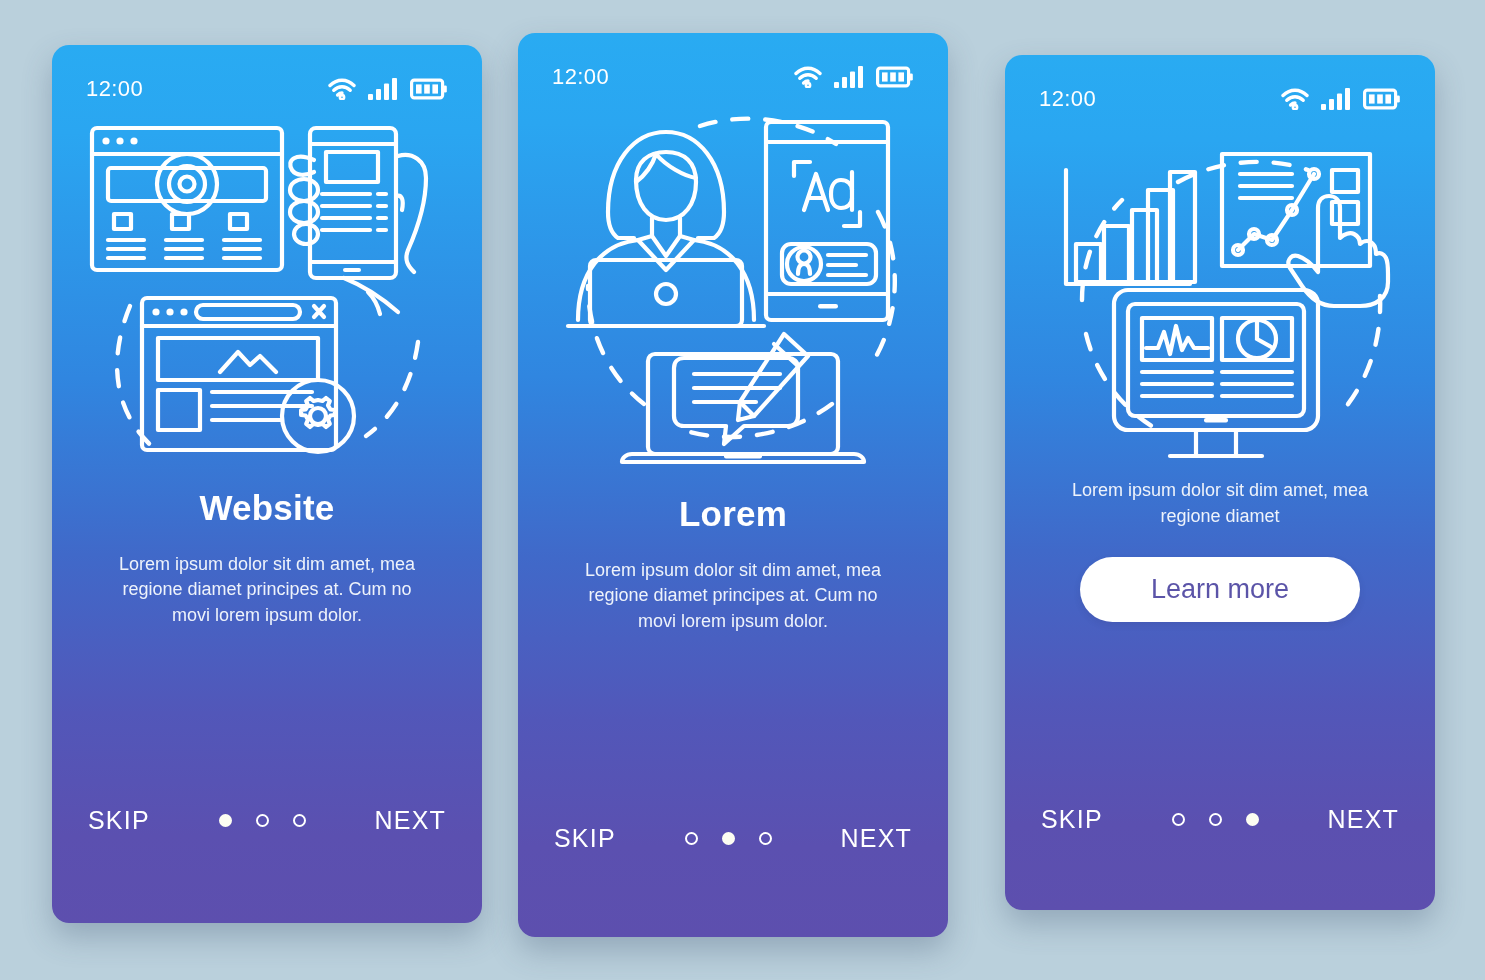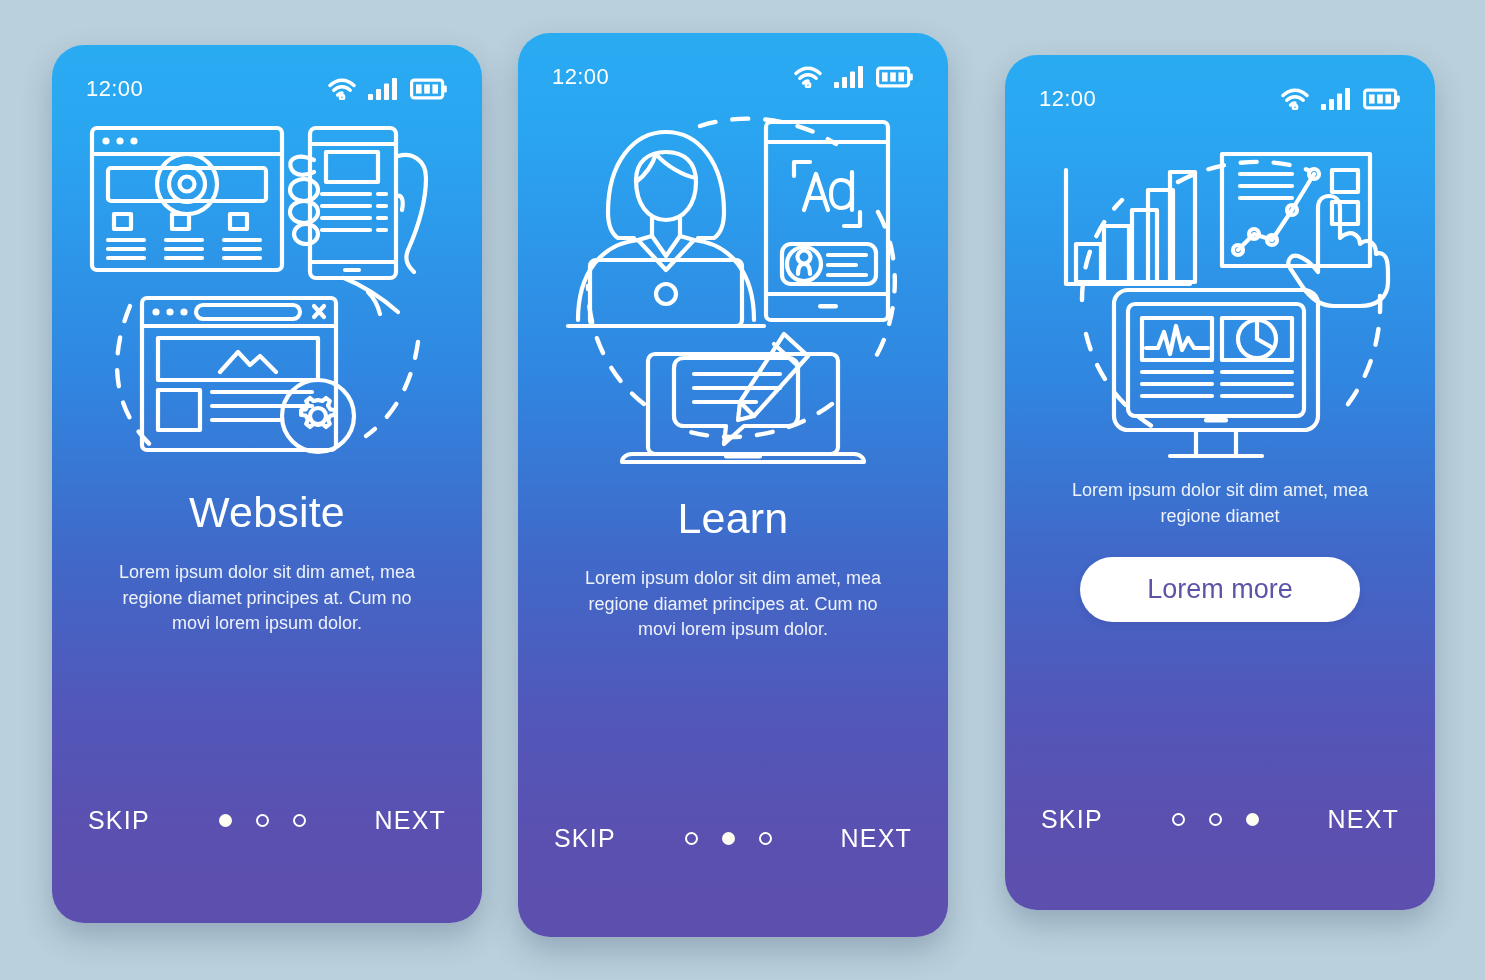--- a/index.html
+++ b/index.html
@@ -18,21 +18,21 @@
 
   .screens-wrap {
     position: absolute;
     inset: 0;
   }
 
   
   .phone {
     position: absolute;
     width: 430px;
-    border-radius: 32px;
+    border-radius: 17px;
     overflow: hidden;
     background: linear-gradient(180deg,
         #29abf2 0%,
         #2aa6f1 10%,
         #3086e0 38%,
         #4069c9 58%,
         #5257b9 76%,
         #5b50b0 90%,
         #5d4fae 100%);
     box-shadow: 0 14px 30px rgba(60, 80, 110, 0.30);
@@ -78,22 +78,22 @@
   .content {
     flex: 1 1 auto;
     display: flex;
     flex-direction: column;
     align-items: center;
     padding: 0 34px;
     text-align: center;
     color: #ffffff;
   }
   .title {
-    font-size: 43px;
-    font-weight: 400;
+    font-size: 35px;
+    font-weight: 700;
     letter-spacing: 0.2px;
     line-height: 1.1;
   }
   .desc {
     font-size: 18px;
     font-weight: 400;
     line-height: 1.42;
     color: #eef3fb;
     max-width: 330px;
   }
@@ -386,21 +386,21 @@
           <line class="ln" x1="146" y1="298" x2="208" y2="298"></line>
 
           <path class="ln" d="M236 230 L260 252 L206 312 L190 316 L192 298 Z"></path>
           <line class="ln" x1="226" y1="240" x2="250" y2="262"></line>
           <line class="ln" x1="192" y1="298" x2="206" y2="312"></line>
         </g>
       </svg>
     </div>
 
     <div class="content">
-      <h2 class="title">Learn</h2>
+      <h2 class="title">Lorem</h2>
       <p class="desc">Lorem ipsum dolor sit dim amet, mea regione diamet principes at. Cum no movi lorem ipsum dolor.</p>
     </div>
 
     <div class="navbar">
       <button class="nav-link">SKIP</button>
       <div class="dots">
         <button class="dot"></button>
         <button class="dot is-active"></button>
         <button class="dot"></button>
       </div>
@@ -490,21 +490,21 @@
 
           <rect class="fl" x="162" y="292" width="24" height="4.5" rx="2"></rect>
           <path class="ln" d="M154 304 L154 328 M194 304 L194 328"></path>
           <line class="ln" x1="128" y1="330" x2="220" y2="330"></line>
         </g>
       </svg>
     </div>
 
     <div class="content">
       <p class="desc">Lorem ipsum dolor sit dim amet, mea regione diamet</p>
-      <button class="cta">Lorem more</button>
+      <button class="cta">Learn more</button>
     </div>
 
     <div class="navbar">
       <button class="nav-link">SKIP</button>
       <div class="dots">
         <button class="dot"></button>
         <button class="dot"></button>
         <button class="dot is-active"></button>
       </div>
       <button class="nav-link">NEXT</button>

